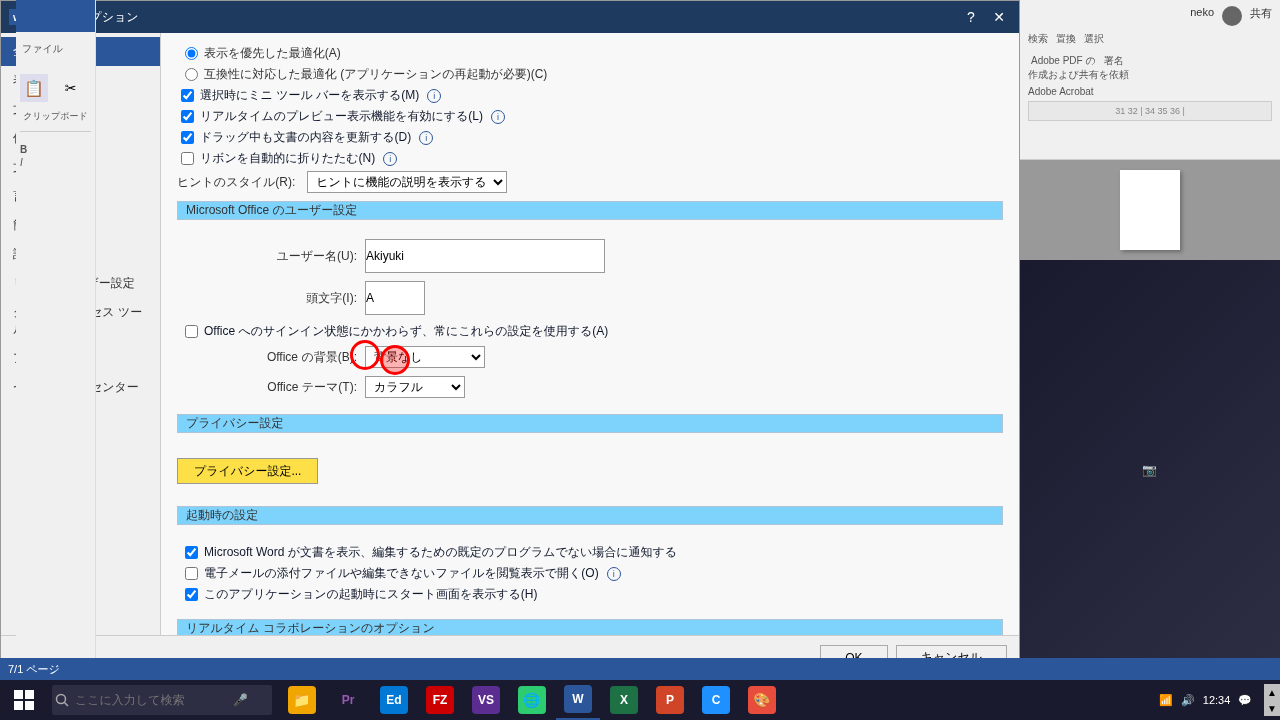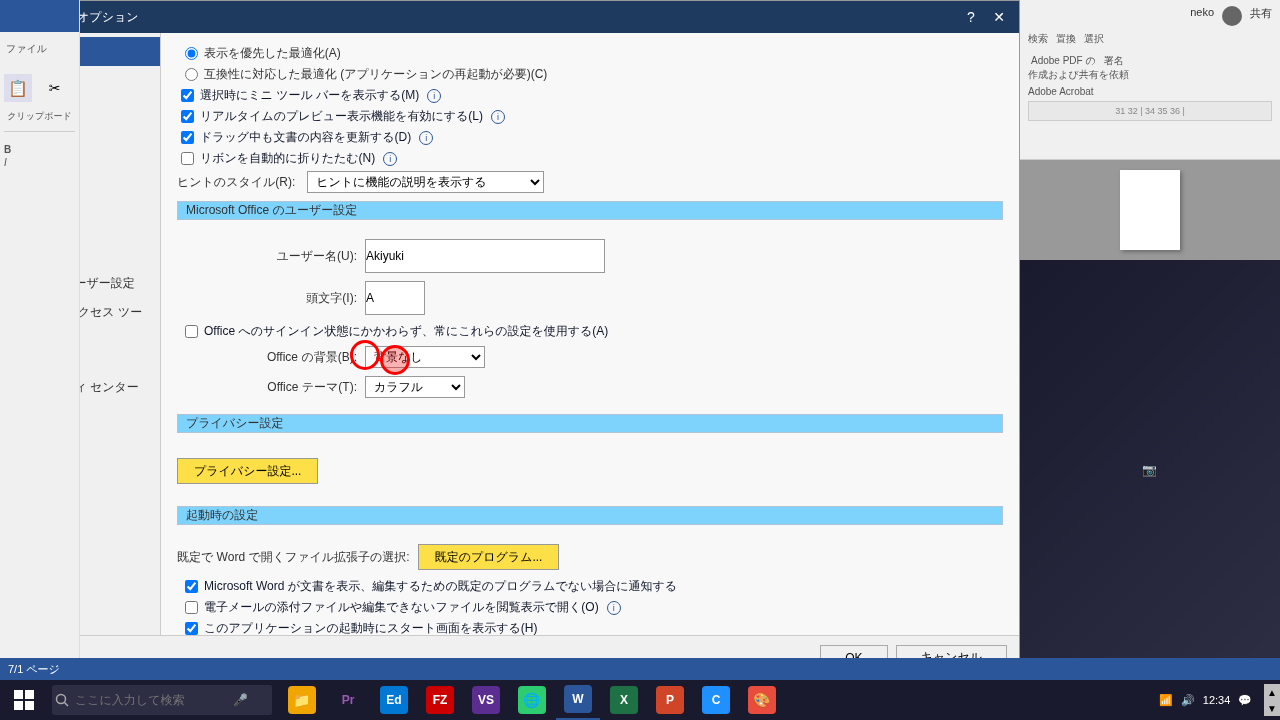--- a/index.html
+++ b/index.html
@@ -134,21 +134,21 @@
         <span class="info-icon">i</span>
       </div>
       <div class="option-row">
         <input type="checkbox" id="c4" style="">
         <label for="c4">リボンを自動的に折りたたむ(N)</label>
         <span class="info-icon">i</span>
       </div>
 
       <div class="form-row" style="margin-top:4px;">
         <span style="font-size:12px; color:#333; margin-right:4px;">ヒントのスタイル(R):</span>
-        <select class="form-select" style="width:237px;">
+        <select class="form-select" style="width:200px;">
           <option>ヒントに機能の説明を表示する</option>
         </select>
       </div>
 
       <div class="section">
         <div class="section-header">Microsoft Office のユーザー設定</div>
 
         <div class="form-row">
           <span class="form-label">ユーザー名(U):</span>
           <input class="form-input" type="text" style="width: 240px;" value="Akiyuki">
@@ -182,24 +182,20 @@
       <div class="section">
         <div class="section-header">プライバシー設定</div>
         <div style="padding: 6px 0;">
           <button class="btn btn-large">プライバシー設定...</button>
         </div>
       </div>
 
       <div class="section">
         <div class="section-header">起動時の設定</div>
 
-        <div class="form-row" style="margin-top:4px; align-items:center; gap:8px;">
-          <span style="font-size:12px; color:#333;">既定で Word で開くファイル拡張子の選択:</span>
-          <button class="btn btn-large">既定のプログラム...</button>
-        </div>
 
         <div class="option-row" style="padding-left:8px;">
           <input type="checkbox" checked="" id="c6" style="">
           <label for="c6">Microsoft Word が文書を表示、編集するための既定のプログラムでない場合に通知する</label>
         </div>
 
         <div class="option-row" style="padding-left:8px;">
           <input type="checkbox" id="c7" style="">
           <label for="c7">電子メールの添付ファイルや編集できないファイルを閲覧表示で開く(O)</label>
           <span class="info-icon">i</span>
@@ -250,21 +246,21 @@
 
   <div style="height:100px; background:#999; display:flex; align-items:center; justify-content:center;">
     <div style="width:60px; height:80px; background:white; box-shadow:2px 2px 4px rgba(0,0,0,0.3);"></div>
   </div>
 
   <div class="webcam" style="height:420px;">
     <div style="color:#888; font-size:12px;">📷</div>
   </div>
 </div>
 
-<div style="position:absolute; top:0; left:0; width:80px; height:680px; background:#f0f0f0; border-right:1px solid #ddd; z-index:0;">
+<div style="position:absolute; top:0; left:16px; width:80px; height:680px; background:#f0f0f0; border-right:1px solid #ddd; z-index:0;">
   <div style="height:32px; background:#2b579a;"></div>
   <div style="padding:4px; display:flex; flex-direction:column; gap:4px; margin-top:4px;">
     <div style="font-size:10px; color:#555; padding:2px;">ファイル</div>
   </div>
 
   <div style="margin-top:8px; padding:4px; display:flex; flex-direction:column; gap:8px;">
     <div style="display:grid; grid-template-columns:1fr 1fr; gap:2px;">
       <div style="width:28px; height:28px; background:#dde; display:flex; align-items:center; justify-content:center; font-size:16px;">📋</div>
       <div style="width:28px; height:28px; display:flex; align-items:center; justify-content:center; font-size:14px;">✂</div>
     </div>

